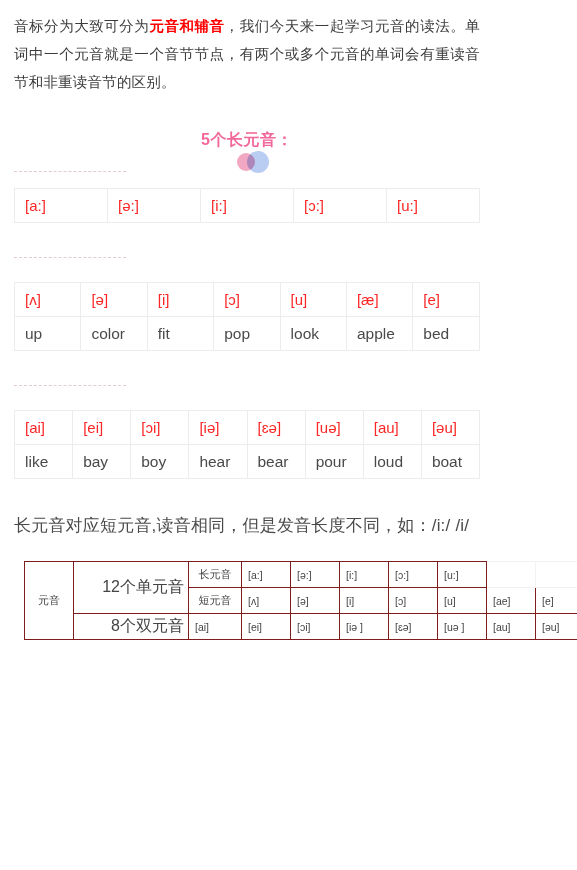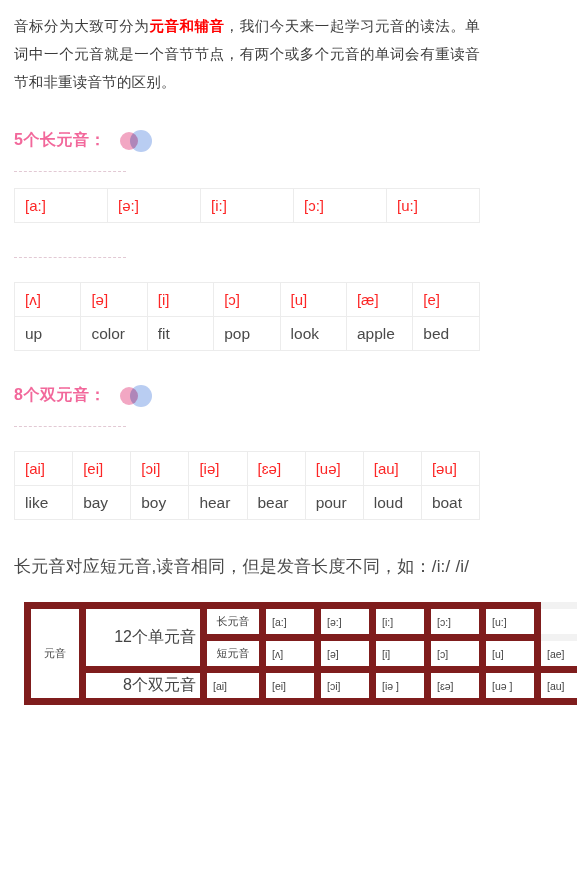--- a/index.html
+++ b/index.html
@@ -35,21 +35,23 @@
     color: #ff0000;
     font-weight: bold;
   }
 
   
   .section {
     margin-top: 34px;
   }
   .sec-head {
     display: flex;
+    align-items: center;
     height: 26px;
+    flex-direction: column;
   }
   .sec-title {
     font-size: 16px;
     font-weight: bold;
     color: #f2689b;
     letter-spacing: 0.5px;
     white-space: nowrap;
   }
   .venn {
     position: relative;
@@ -123,21 +125,21 @@
   .summary-wrap {
     margin-top: 24px;
     padding-left: 10px;
   }
   table.summary {
     border-collapse: collapse;
     table-layout: fixed;
     width: 550px;
   }
   table.summary td {
-    border: 7px solid #7f1d1d;
+    border: 1px solid #7f1d1d;
     height: 25px;
     font-size: 10.5px;
     color: #444444;
     padding: 0 4px;
     vertical-align: middle;
     overflow: hidden;
     white-space: nowrap;
   }
   table.summary td.lbl-vowel {
     width: 40px;
@@ -233,27 +235,20 @@
             <td>look</td>
             <td>apple</td>
             <td>bed</td>
           </tr>
         </tbody>
       </table>
     </div>
   </div>
 
   <div class="section">
-    <div class="sec-head">
-      <span class="sec-title">8个双元音：</span>
-      <span class="venn">
-        <span class="c-pink"></span>
-        <span class="c-blue"></span>
-      </span>
-    </div>
     <div class="dash-rule"></div>
     <div class="ptable-wrap" style="margin-top:24px">
       <table class="ptable">
         <colgroup>
           <col style="width:12.5%">
             <col style="width:12.5%">
             <col style="width:12.5%">
             <col style="width:12.5%">
             <col style="width:12.5%">
             <col style="width:12.5%">

